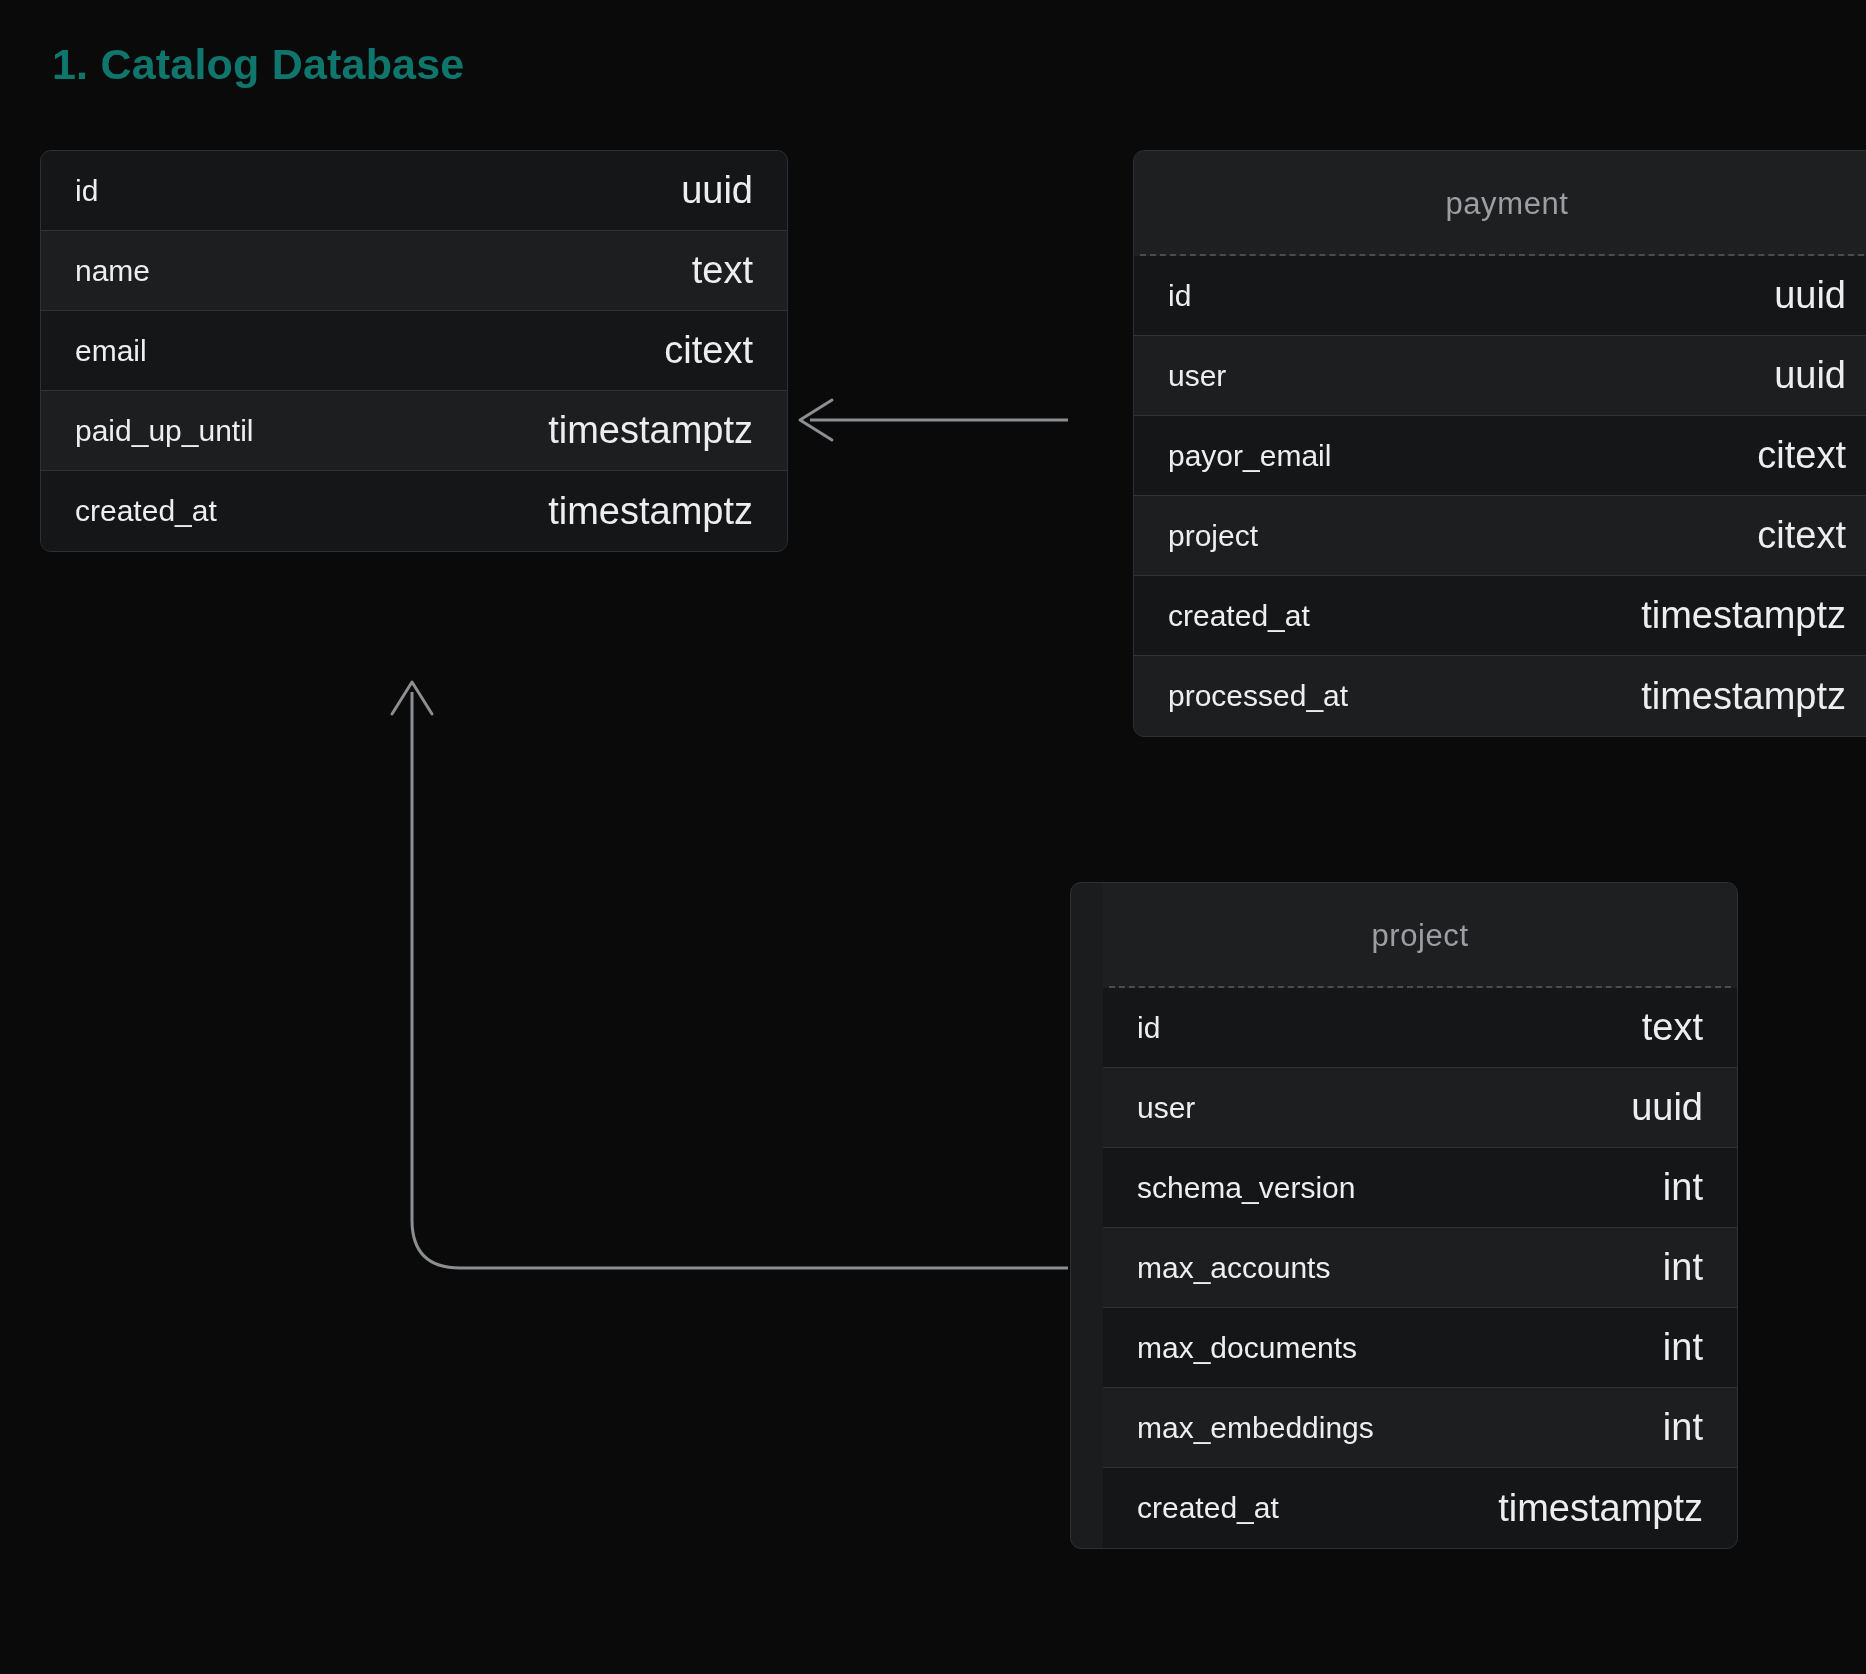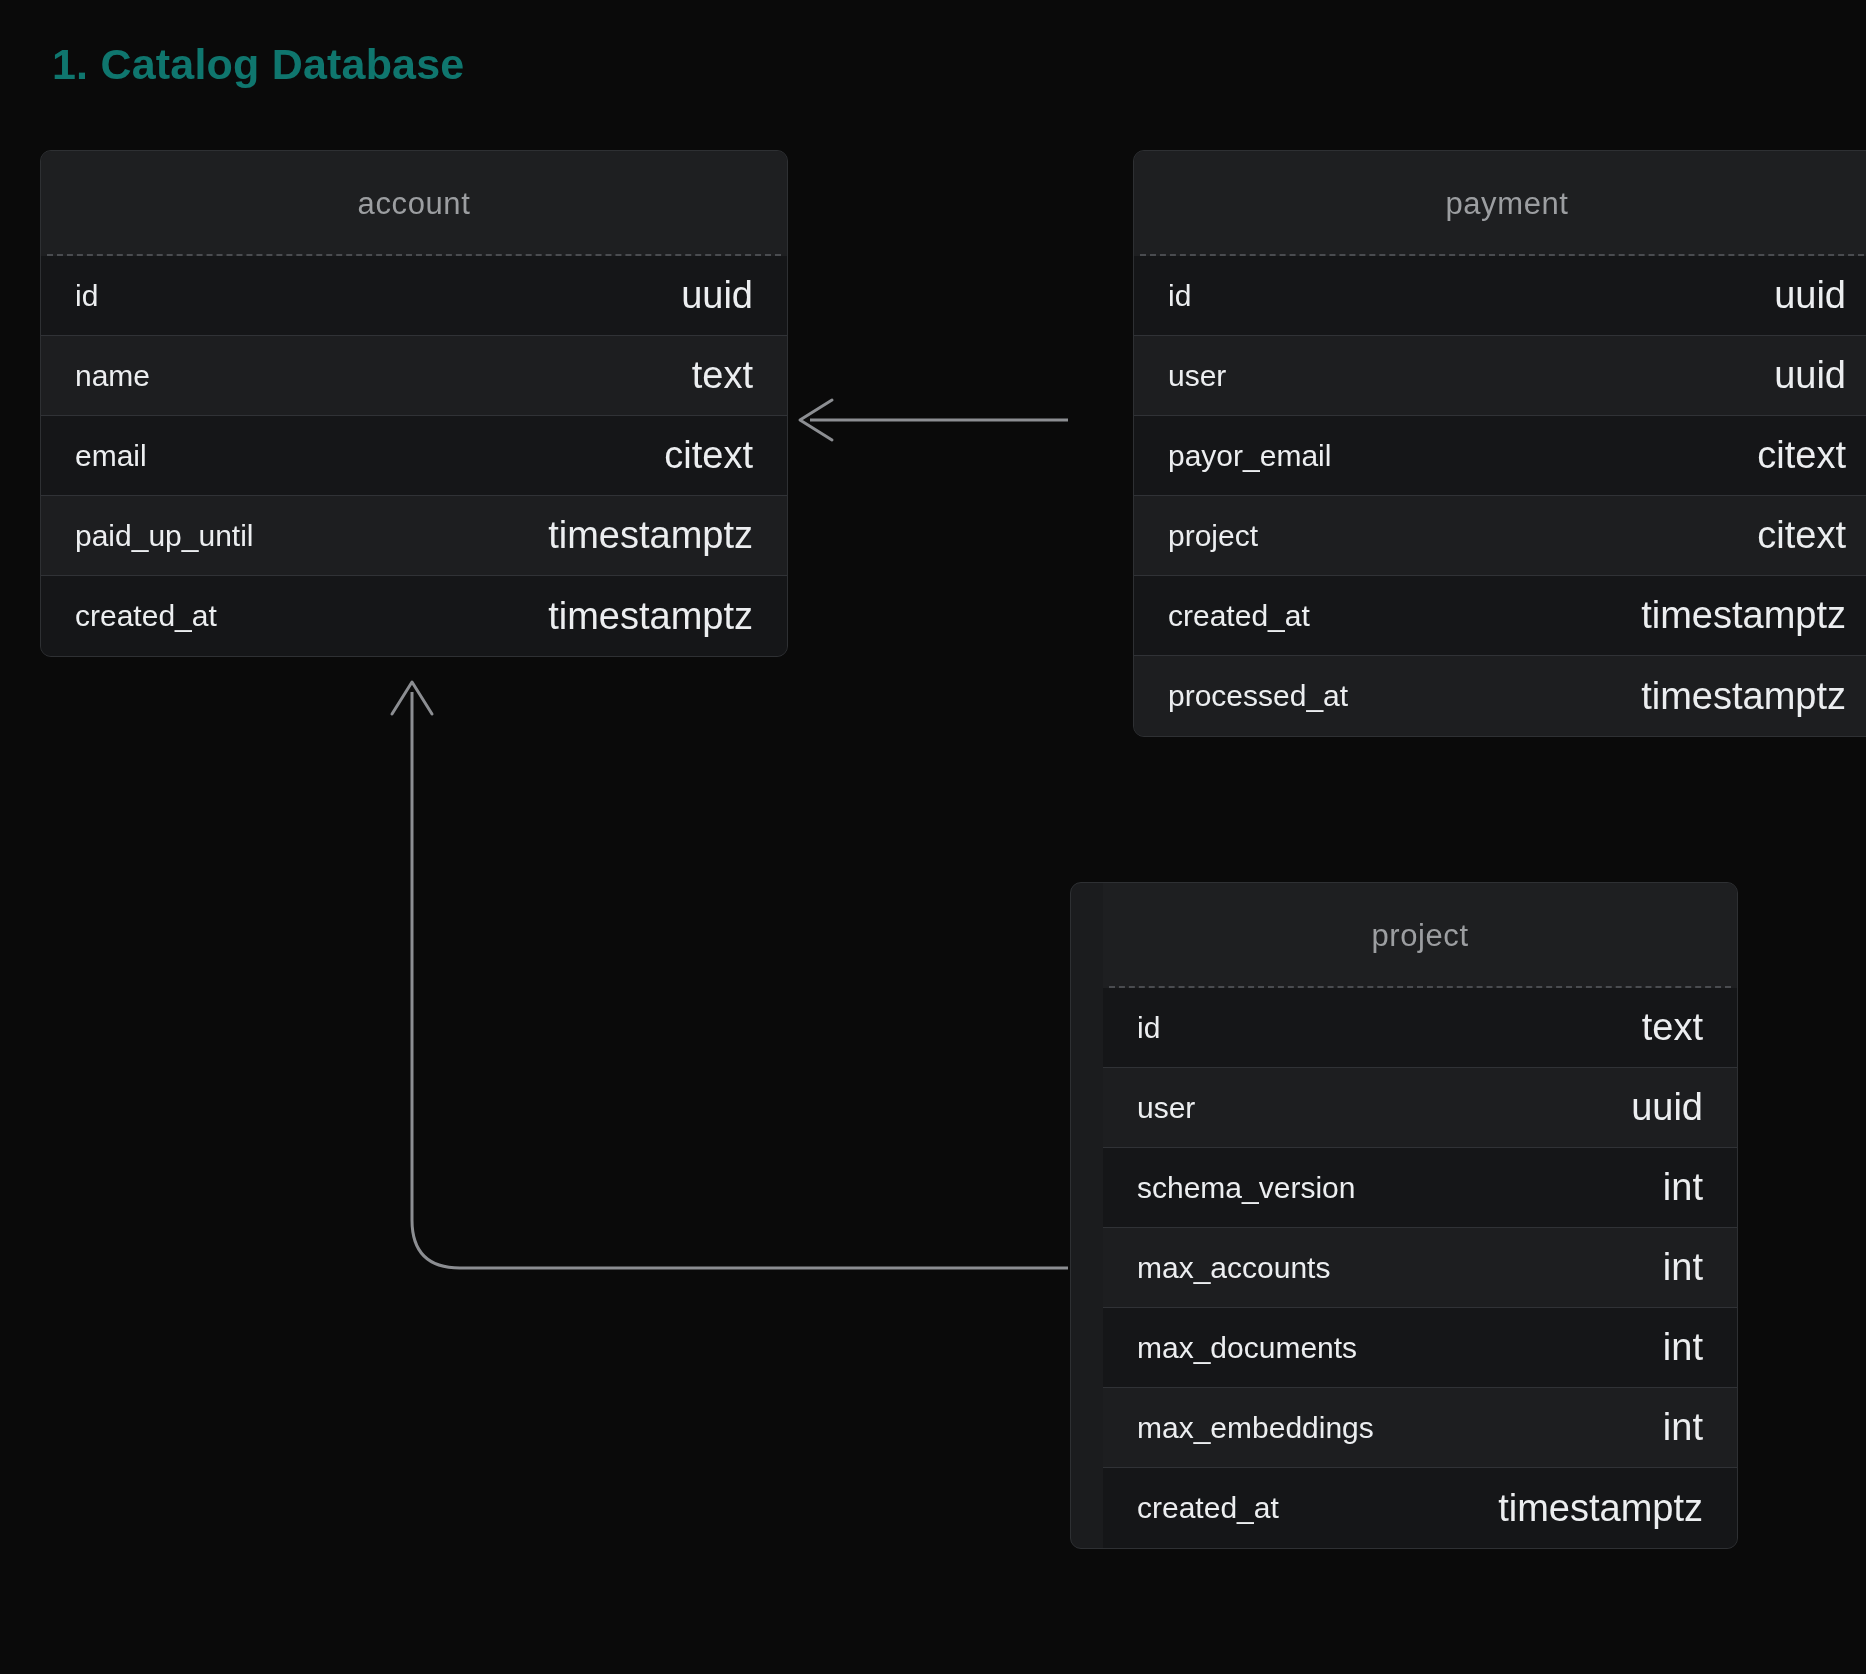--- a/index.html
+++ b/index.html
@@ -120,24 +120,20 @@
       <polyline points="832,400 800,420 832,440" fill="none" stroke="#8c8e92" stroke-width="3" stroke-linecap="round" stroke-linejoin="round"></polyline>
     </g>
 
     <g>
       <path d="M 1068 1268 L 460 1268 Q 412 1268 412 1220 L 412 692" fill="none" stroke="#8c8e92" stroke-width="3"></path>
       <polyline points="392,714 412,682 432,714" fill="none" stroke="#8c8e92" stroke-width="3" stroke-linecap="round" stroke-linejoin="round"></polyline>
     </g>
   </svg>
 
   <div class="entity" id="entity-account">
-    <div class="entity-header">
-      <span class="entity-title">account</span>
-      <div class="header-divider"></div>
-    </div>
     <div class="field-list">
       <div class="field-row">
         <span class="field-name">id</span>
         <span class="field-type">uuid</span>
       </div>
       <div class="field-row">
         <span class="field-name">name</span>
         <span class="field-type">text</span>
       </div>
       <div class="field-row">

